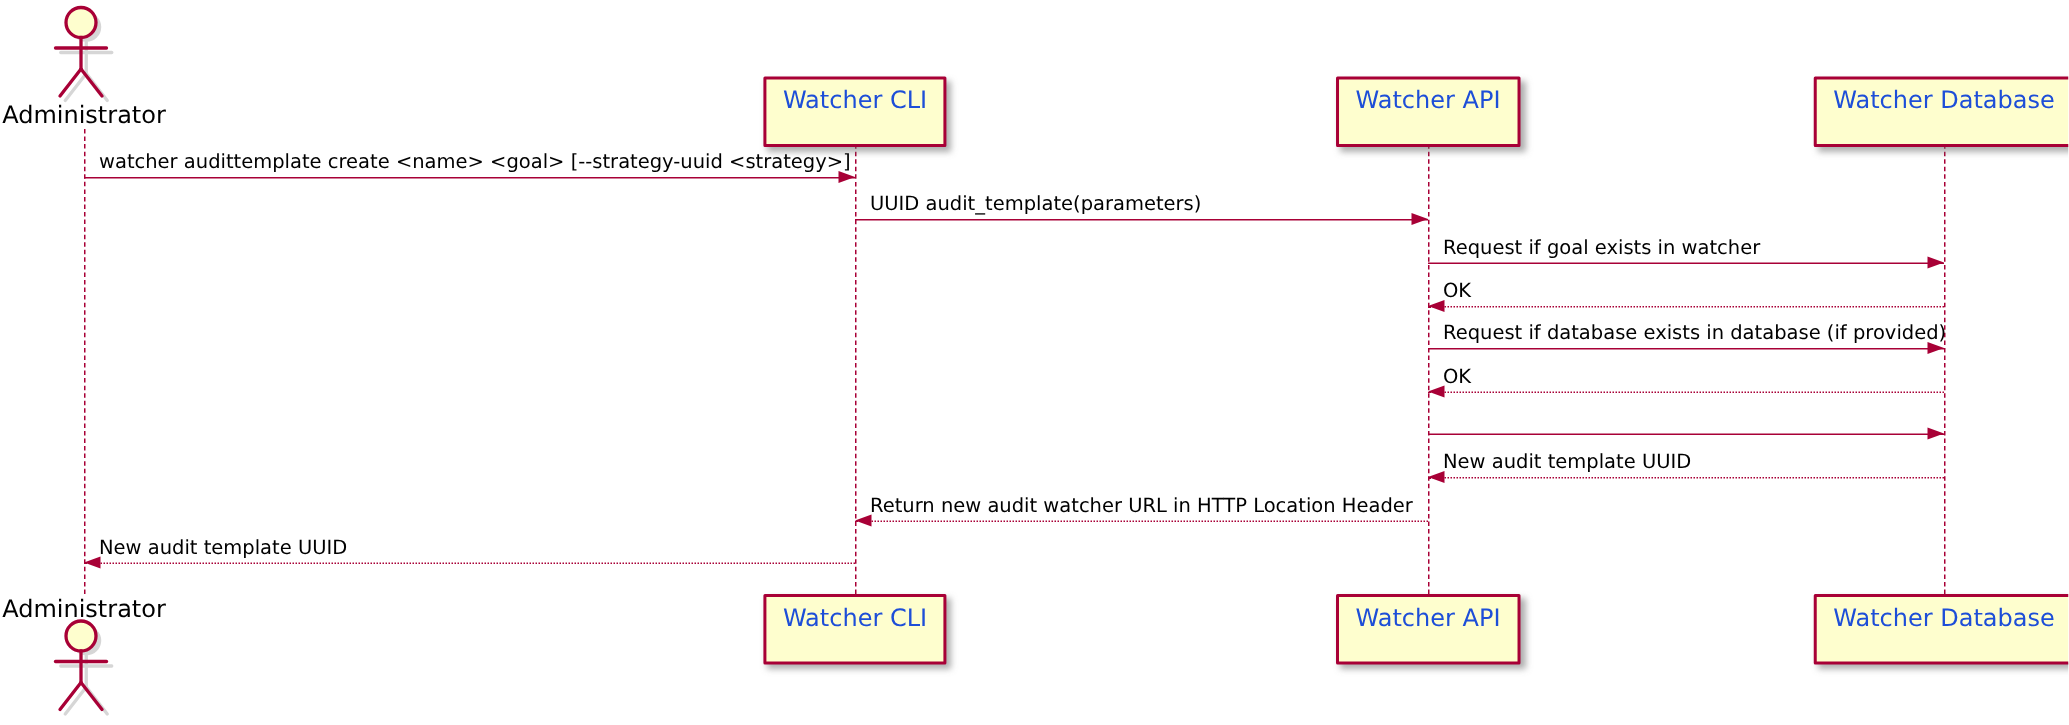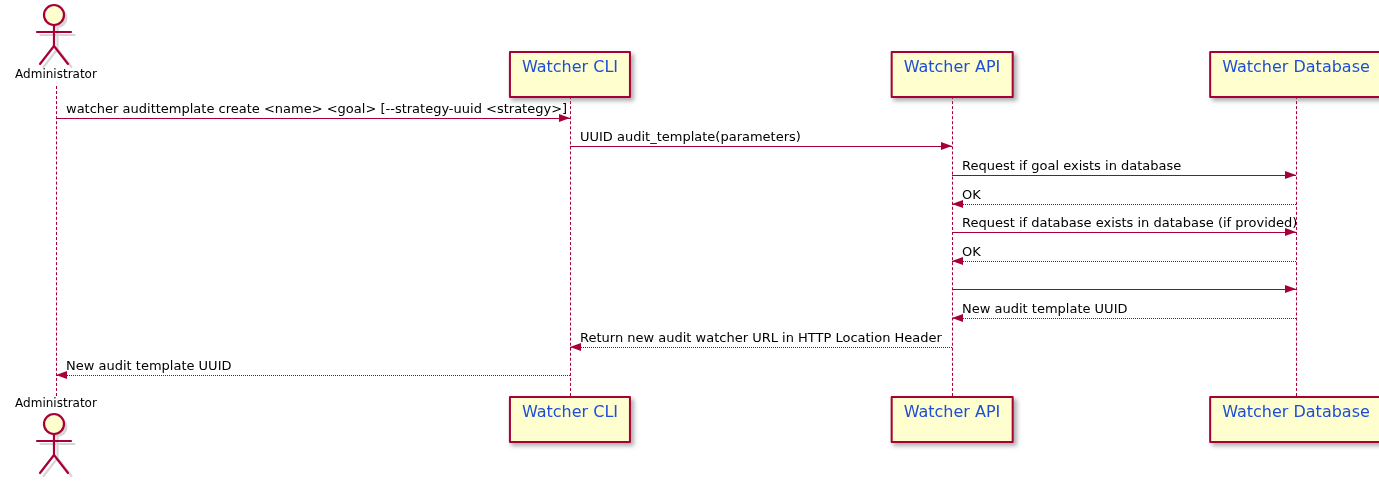--- a/index.html
+++ b/index.html
@@ -9,21 +9,21 @@
   }
   .lifeline{position:absolute;width:0;border-left:1px dashed #A80036;}
   .pbox{
     position:absolute;transform:translateX(-50%);
     background:#FEFECE;border:2px solid #A80036;border-radius:1px;
     padding:4px 11px 20px 11px;font-size:16px;color:#1d4ed8;white-space:nowrap;
     box-shadow:3px 3px 4px rgba(110,110,110,0.55);
   }
   .actor-label{
     position:absolute;transform:translateX(-50%);
-    font-size:12px;color:#000;white-space:nowrap;
+    font-size:16px;color:#000;white-space:nowrap;
   }
   .actor-fig{position:absolute;}
   .msg-label{position:absolute;font-size:13px;color:#000;white-space:nowrap;}
   .msg-line{position:absolute;height:0;border-top:1px solid #A80036;}
   .msg-line.dashed{border-top-style:dotted;}
   .arrow{position:absolute;width:0;height:0;border-top:4.5px solid transparent;border-bottom:4.5px solid transparent;}
   .arrow.right{border-left:11px solid #A80036;}
   .arrow.left{border-right:11px solid #A80036;}
 </style>
 </head>
@@ -73,21 +73,21 @@
     <div class="pbox" style="left: 952px; top: 396px;">Watcher API</div>
     <div class="lifeline" style="left: 1296px; top: 81px; height: 315px;"></div>
     <div class="pbox" style="left: 1296px; top: 51px;">Watcher Database</div>
     <div class="pbox" style="left: 1296px; top: 396px;">Watcher Database</div>
     <div class="msg-label" style="left: 66px; top: 101px;">watcher audittemplate create &lt;name&gt; &lt;goal&gt; [--strategy-uuid &lt;strategy&gt;]</div>
     <div class="msg-line" style="left: 56px; top: 118px; width: 514px;"></div>
     <div class="arrow right" style="top: 114px; left: 559px;"></div>
     <div class="msg-label" style="left: 580px; top: 129px;">UUID audit_template(parameters)</div>
     <div class="msg-line" style="left: 570px; top: 146px; width: 382px;"></div>
     <div class="arrow right" style="top: 142px; left: 941px;"></div>
-    <div class="msg-label" style="left: 962px; top: 158px;">Request if goal exists in database</div>
+    <div class="msg-label" style="left: 962px; top: 158px;">Request if goal exists in watcher</div>
     <div class="msg-line" style="left: 952px; top: 175px; width: 344px;"></div>
     <div class="arrow right" style="top: 171px; left: 1285px;"></div>
     <div class="msg-label" style="left: 962px; top: 187px;">OK</div>
     <div class="msg-line dashed" style="left: 952px; top: 204px; width: 344px;"></div>
     <div class="arrow left" style="top: 200px; left: 952px;"></div>
     <div class="msg-label" style="left: 962px; top: 215px;">Request if database exists in database (if provided)</div>
     <div class="msg-line" style="left: 952px; top: 232px; width: 344px;"></div>
     <div class="arrow right" style="top: 228px; left: 1285px;"></div>
     <div class="msg-label" style="left: 962px; top: 244px;">OK</div>
     <div class="msg-line dashed" style="left: 952px; top: 261px; width: 344px;"></div>

